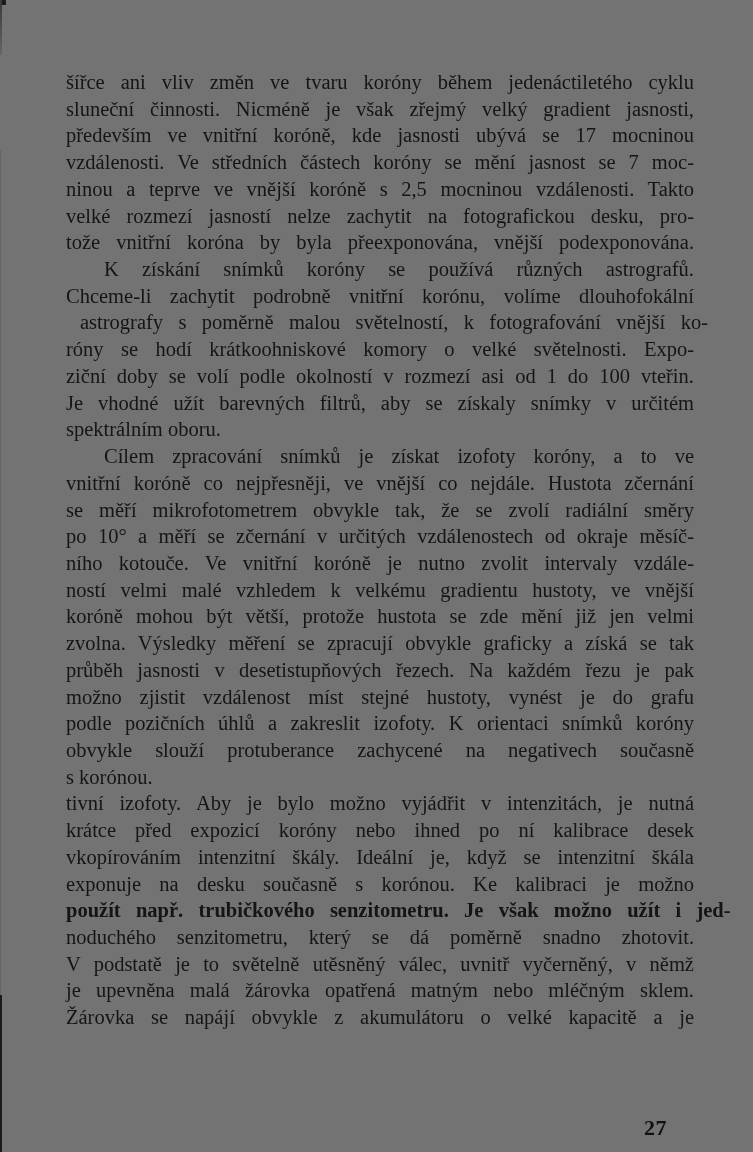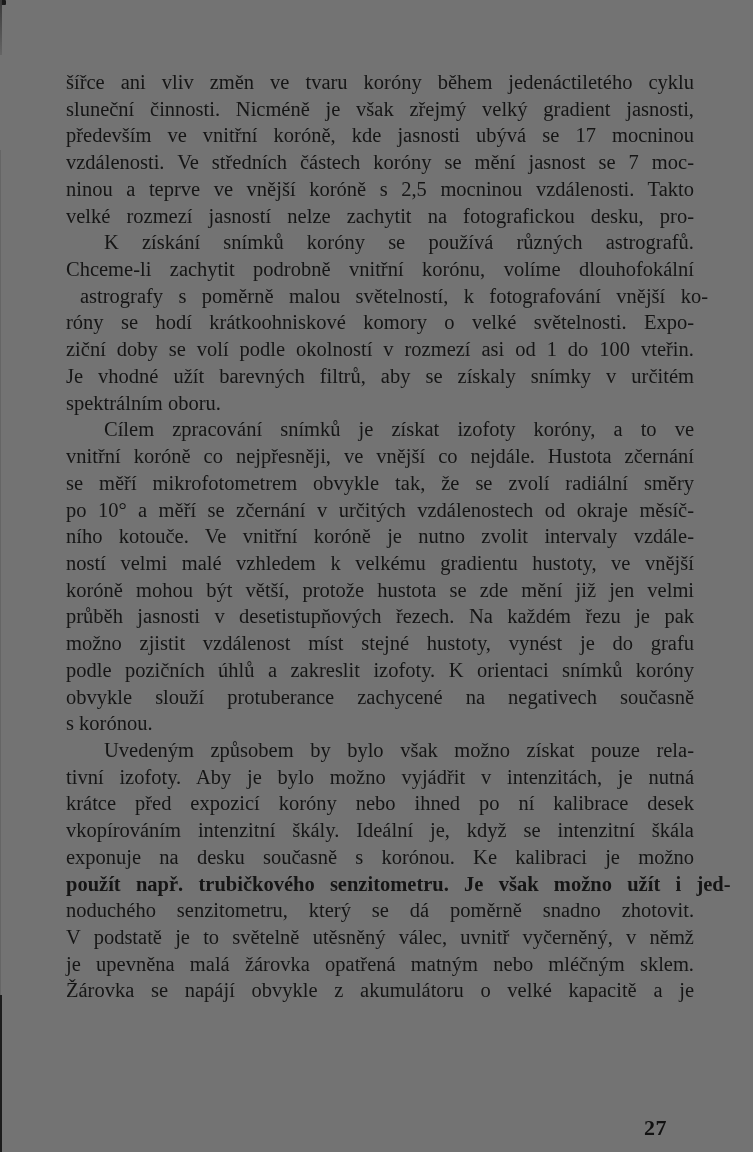--- a/index.html
+++ b/index.html
@@ -74,46 +74,47 @@
   <div class="artifact edge-line-bottom"></div>
 
   <main class="text-block" id="text-block">
       <div class="paragraph">
         <div class="line j"><span style="word-spacing: 10.89px;">šířce ani vliv změn ve tvaru koróny během jedenáctiletého cyklu</span></div>
         <div class="line j"><span style="word-spacing: 10.61px;">sluneční činnosti. Nicméně je však zřejmý velký gradient jasnosti,</span></div>
         <div class="line j"><span style="word-spacing: 10.94px;">především ve vnitřní koróně, kde jasnosti ubývá se 17 mocninou</span></div>
         <div class="line j"><span style="word-spacing: 7.9px;">vzdálenosti. Ve středních částech koróny se mění jasnost se 7 moc-</span></div>
         <div class="line j"><span style="word-spacing: 8.44px;">ninou a teprve ve vnější koróně s 2,5 mocninou vzdálenosti. Takto</span></div>
         <div class="line j"><span style="word-spacing: 10.97px;">velké rozmezí jasností nelze zachytit na fotografickou desku, pro-</span></div>
+        <div class="line j"><span style="word-spacing: 10.91px;">tože vnitřní koróna by byla přeexponována, vnější podexponována.</span></div>
       </div>
       <div class="paragraph">
         <div class="line j indent"><span style="word-spacing: 18.08px;">K získání snímků koróny se používá různých astrografů.</span></div>
         <div class="line j"><span style="word-spacing: 13.29px;">Chceme-li zachytit podrobně vnitřní korónu, volíme dlouhofokální</span></div>
         <div class="line j"><span style="word-spacing: 10.25px; margin-left: 14px;">astrografy s poměrně malou světelností, k fotografování vnější ko-</span></div>
         <div class="line j"><span style="word-spacing: 12.24px;">róny se hodí krátkoohniskové komory o velké světelnosti. Expo-</span></div>
         <div class="line j"><span style="word-spacing: 5.82px;">ziční doby se volí podle okolností v rozmezí asi od 1 do 100 vteřin.</span></div>
         <div class="line j"><span style="word-spacing: 9.91px;">Je vhodné užít barevných filtrů, aby se získaly snímky v určitém</span></div>
         <div class="line"><span>spektrálním oboru.</span></div>
       </div>
       <div class="paragraph">
         <div class="line j indent"><span style="word-spacing: 12.95px;">Cílem zpracování snímků je získat izofoty koróny, a to ve</span></div>
         <div class="line j"><span style="word-spacing: 7.86px;">vnitřní koróně co nejpřesněji, ve vnější co nejdále. Hustota zčernání</span></div>
         <div class="line j"><span style="word-spacing: 10.83px;">se měří mikrofotometrem obvykle tak, že se zvolí radiální směry</span></div>
         <div class="line j"><span style="word-spacing: 6.31px;">po 10° a měří se zčernání v určitých vzdálenostech od okraje měsíč-</span></div>
         <div class="line j"><span style="word-spacing: 11.24px;">ního kotouče. Ve vnitřní koróně je nutno zvolit intervaly vzdále-</span></div>
         <div class="line j"><span style="word-spacing: 9.45px;">ností velmi malé vzhledem k velkému gradientu hustoty, ve vnější</span></div>
         <div class="line j"><span style="word-spacing: 8.03px;">koróně mohou být větší, protože hustota se zde mění již jen velmi</span></div>
+        <div class="line j"><span style="word-spacing: 7.11px;">zvolna. Výsledky měření se zpracují obvykle graficky a získá se tak</span></div>
         <div class="line j"><span style="word-spacing: 9.31px;">průběh jasnosti v desetistupňových řezech. Na každém řezu je pak</span></div>
         <div class="line j"><span style="word-spacing: 12.61px;">možno zjistit vzdálenost míst stejné hustoty, vynést je do grafu</span></div>
         <div class="line j"><span style="word-spacing: 8.31px;">podle pozičních úhlů a zakreslit izofoty. K orientaci snímků koróny</span></div>
         <div class="line j"><span style="word-spacing: 17.96px;">obvykle slouží protuberance zachycené na negativech současně</span></div>
         <div class="line"><span>s korónou.</span></div>
       </div>
       <div class="paragraph">
-        <div class="line j indent"><span style="word-spacing: 11.41px;">Uvedeným způsobem by bylo však možno získat pouze rela-</span></div>
         <div class="line j"><span style="word-spacing: 10.67px;">tivní izofoty. Aby je bylo možno vyjádřit v intenzitách, je nutná</span></div>
         <div class="line j"><span style="word-spacing: 13.8px;">krátce před expozicí koróny nebo ihned po ní kalibrace desek</span></div>
         <div class="line j"><span style="word-spacing: 11.77px;">vkopírováním intenzitní škály. Ideální je, když se intenzitní škála</span></div>
         <div class="line j"><span style="word-spacing: 13.1px;">exponuje na desku současně s korónou. Ke kalibraci je možno</span></div>
         <div class="line j"><span style="word-spacing: 10.13px; font-weight: bold;">použít např. trubičkového senzitometru. Je však možno užít i jed-</span></div>
         <div class="line j"><span style="word-spacing: 15.79px;">noduchého senzitometru, který se dá poměrně snadno zhotovit.</span></div>
         <div class="line j"><span style="word-spacing: 8.07px;">V podstatě je to světelně utěsněný válec, uvnitř vyčerněný, v němž</span></div>
         <div class="line j"><span style="word-spacing: 10.12px; margin-top: 40px;">je upevněna malá žárovka opatřená matným nebo mléčným sklem.</span></div>
         <div class="line j"><span style="word-spacing: 11.57px;">Žárovka se napájí obvykle z akumulátoru o velké kapacitě a je</span></div>
       </div>

